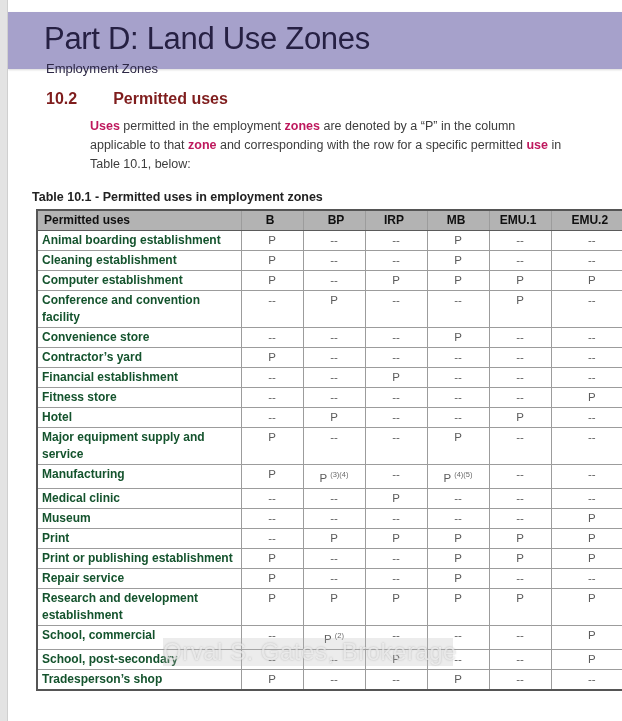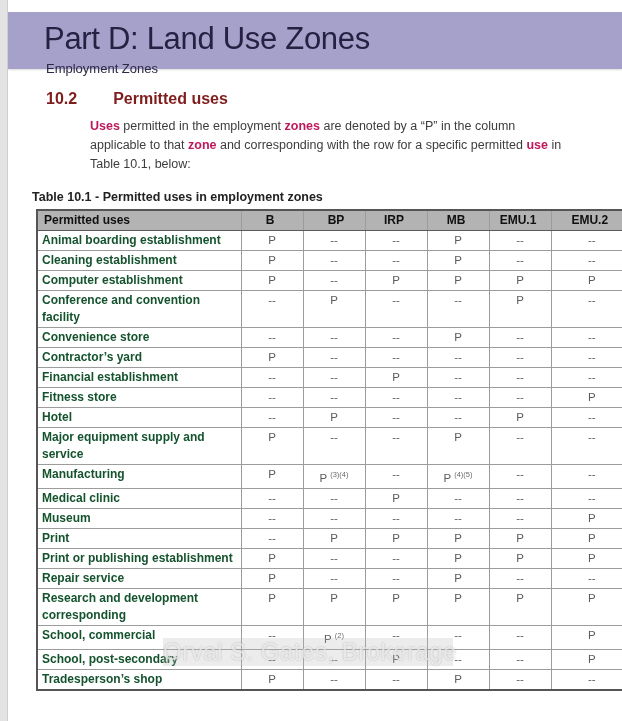--- a/index.html
+++ b/index.html
@@ -247,21 +247,21 @@
         <tr>
           <td class="use-cell">Repair service</td>
           <td class="value-cell">P</td>
           <td class="value-cell">--</td>
           <td class="value-cell">--</td>
           <td class="value-cell">P</td>
           <td class="value-cell">--</td>
           <td class="value-cell">--</td>
         </tr>
         <tr>
-          <td class="use-cell">Research and development corresponding</td>
+          <td class="use-cell">Research and development establishment</td>
           <td class="value-cell">P</td>
           <td class="value-cell">P</td>
           <td class="value-cell">P</td>
           <td class="value-cell">P</td>
           <td class="value-cell">P</td>
           <td class="value-cell">P</td>
         </tr>
         <tr>
           <td class="use-cell">School, commercial</td>
           <td class="value-cell">--</td>

